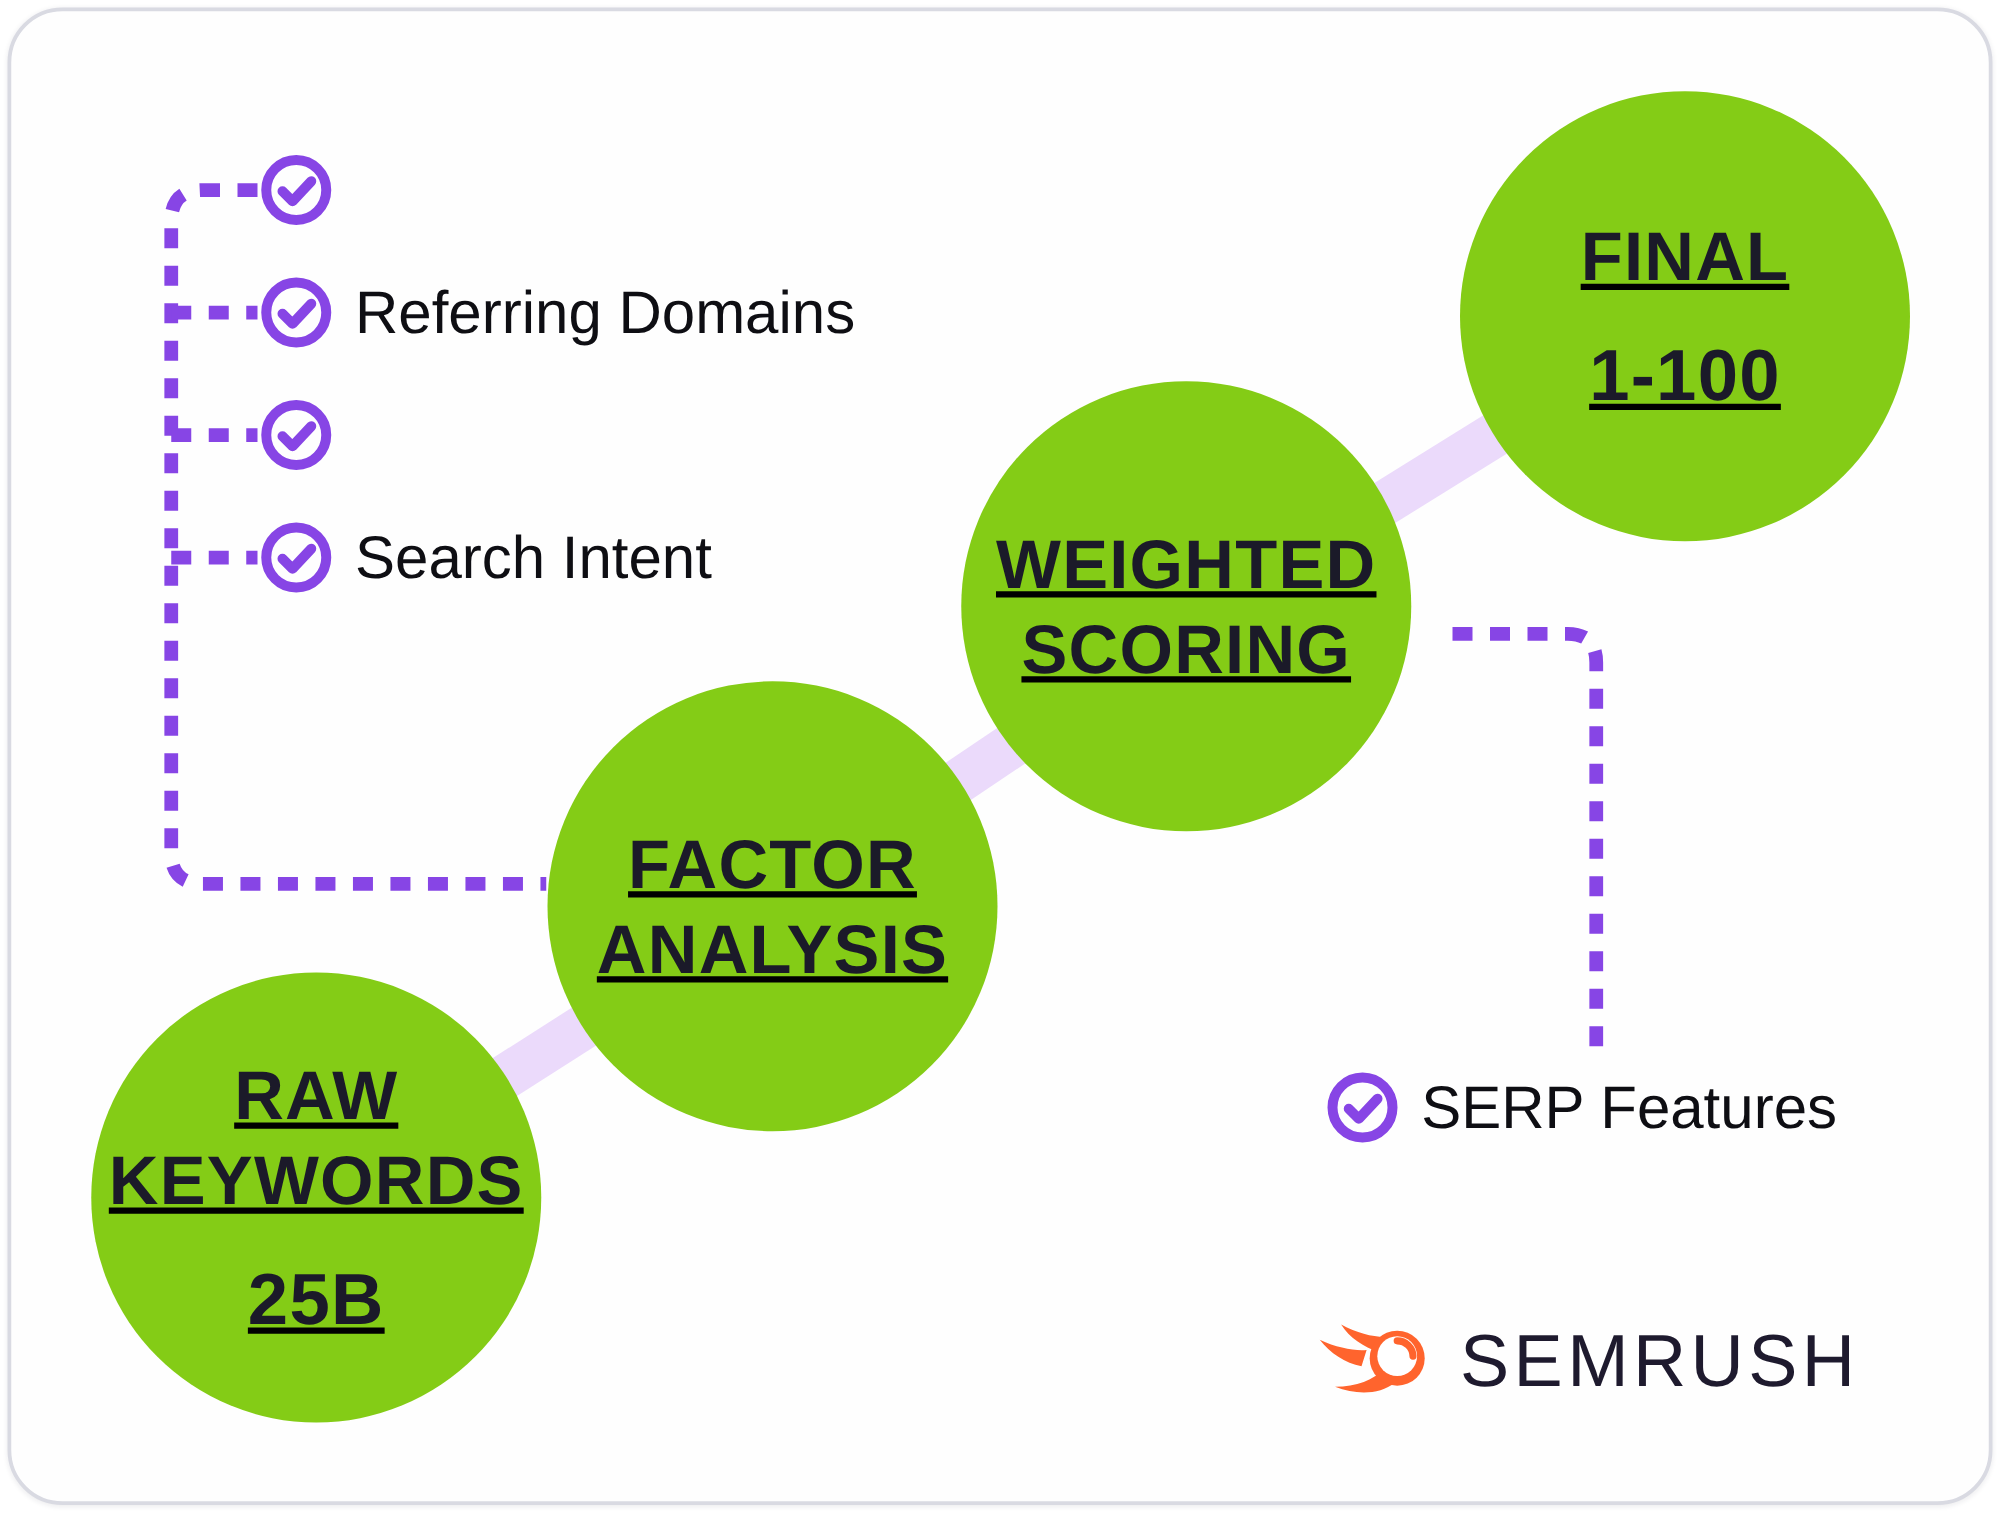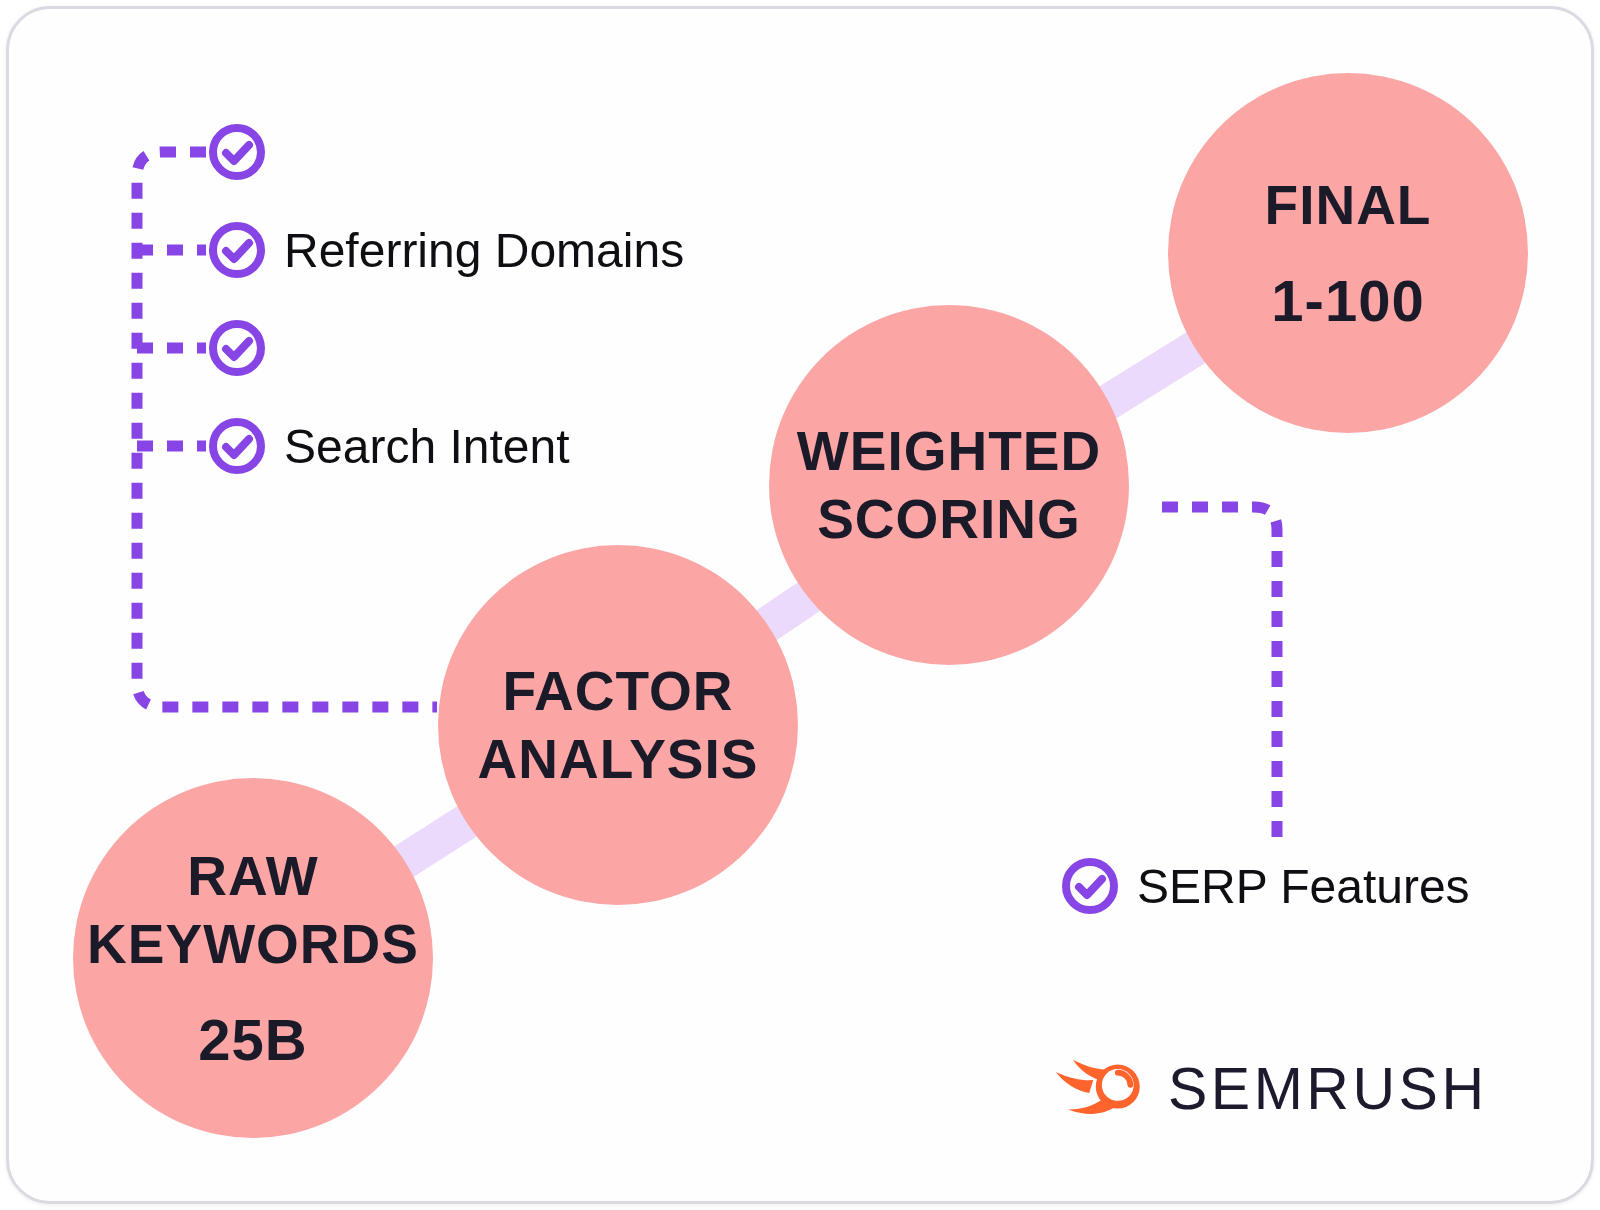--- a/index.html
+++ b/index.html
@@ -27,26 +27,27 @@
     left: 0; top: 0;
     width: 1600px;
     height: 1210px;
   }
   
   .bubble {
     position: absolute;
     width: 360px;
     height: 360px;
     border-radius: 50%;
-    background: #fca5a5;
+    background: #84cc16;
     display: flex;
     flex-direction: column;
     align-items: center;
     justify-content: center;
     text-align: center;
+    text-decoration: underline;
   }
   .bubble .line {
     font-size: 55px;
     font-weight: 700;
     line-height: 68px;
     letter-spacing: 1px;
     color: #1b1a29;
     white-space: nowrap;
   }
   .bubble .value {

